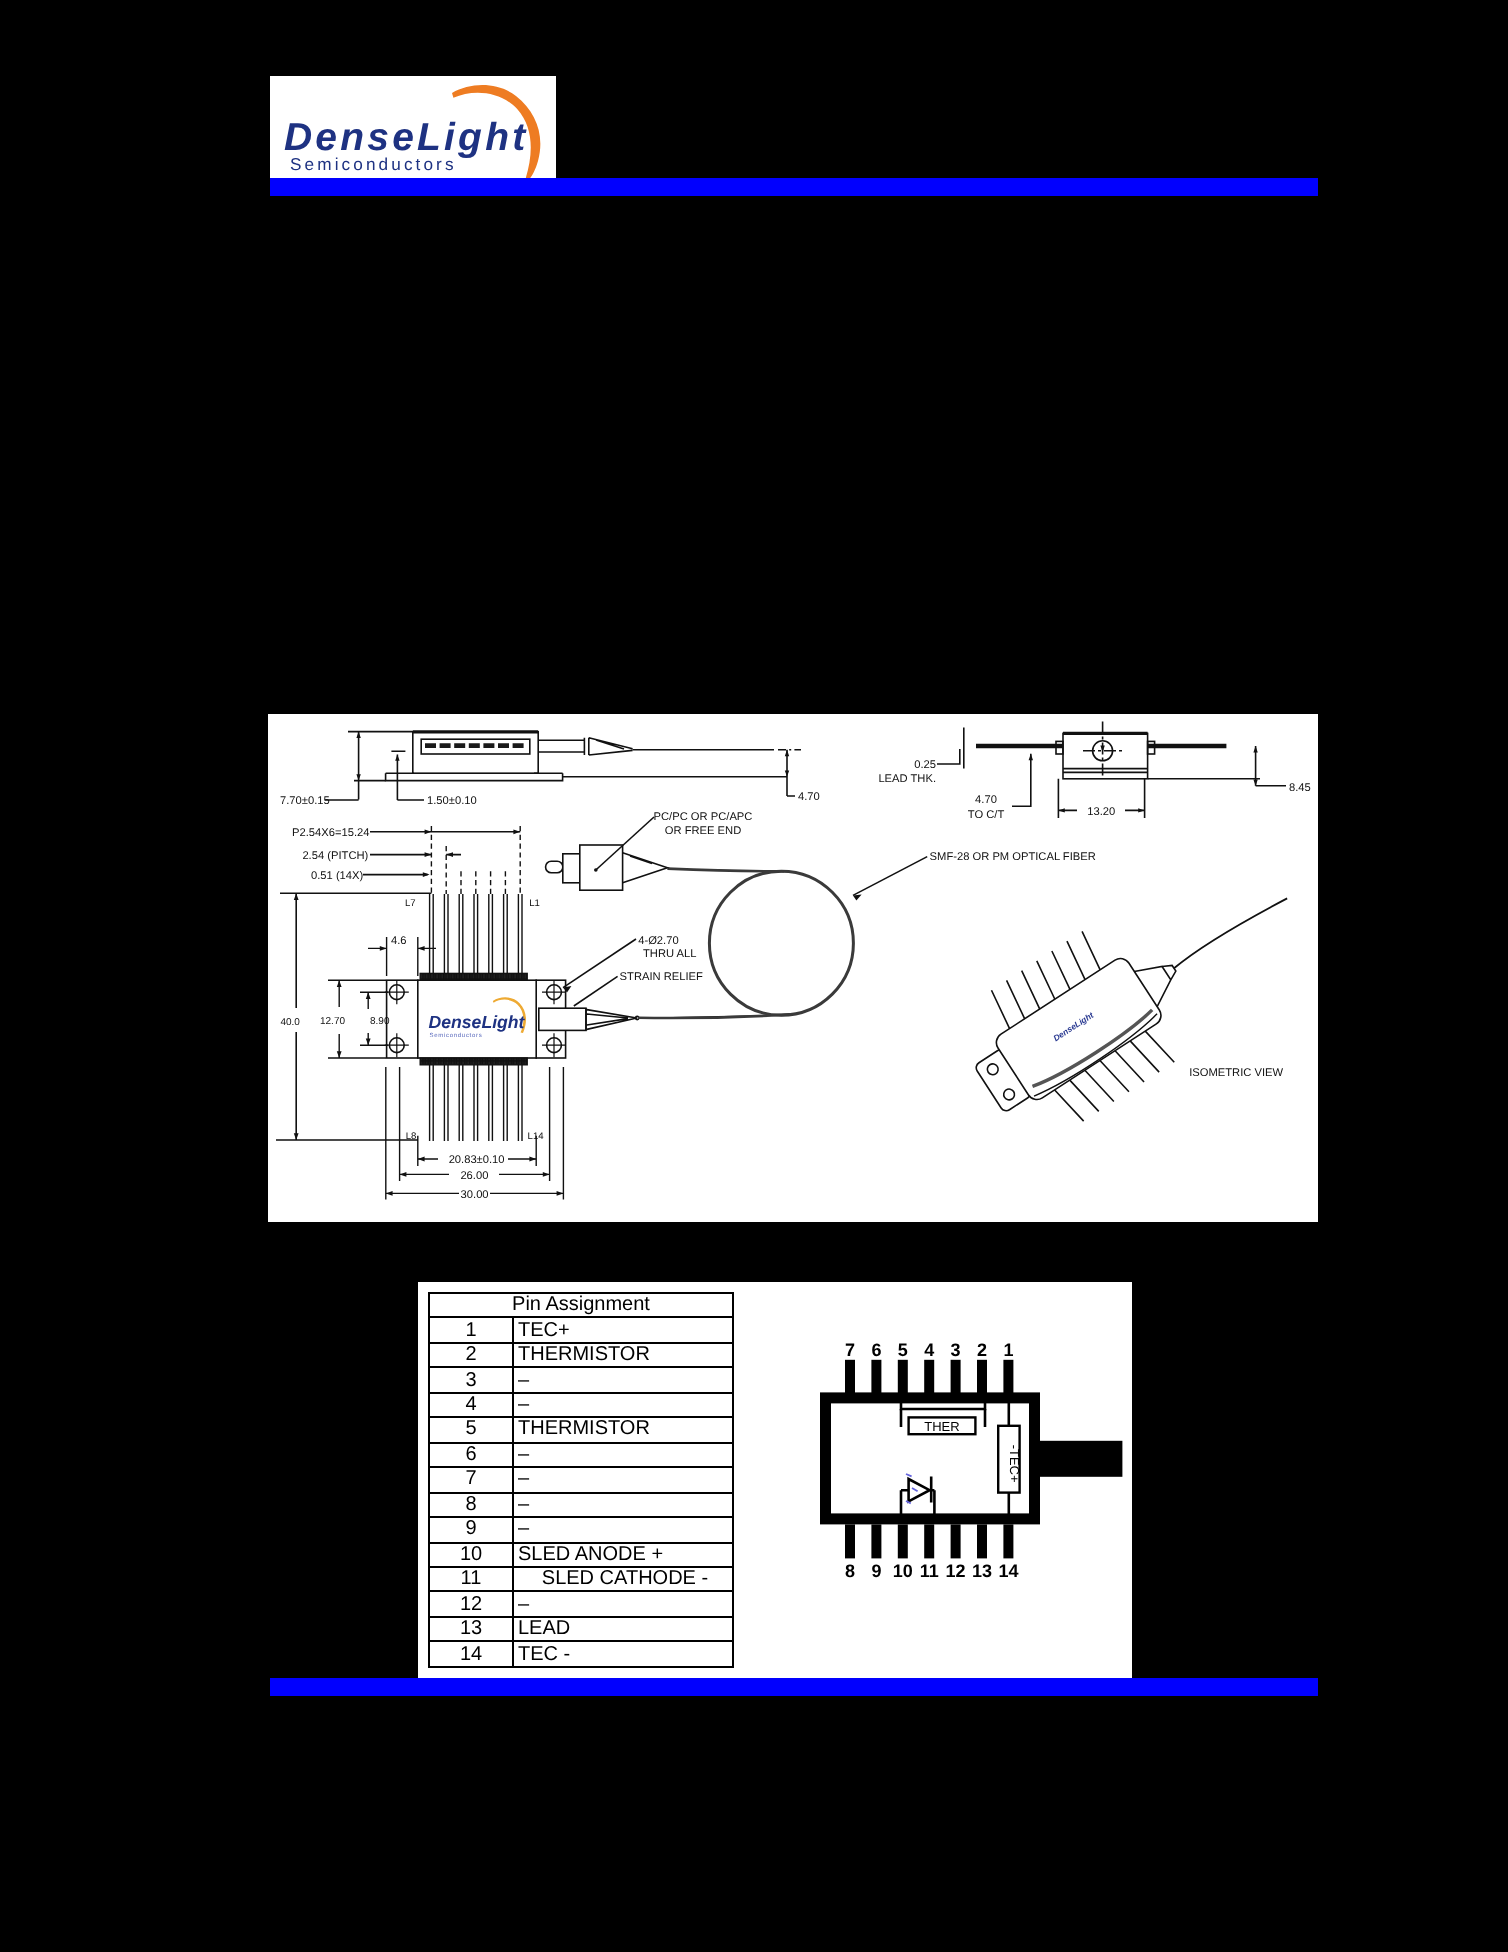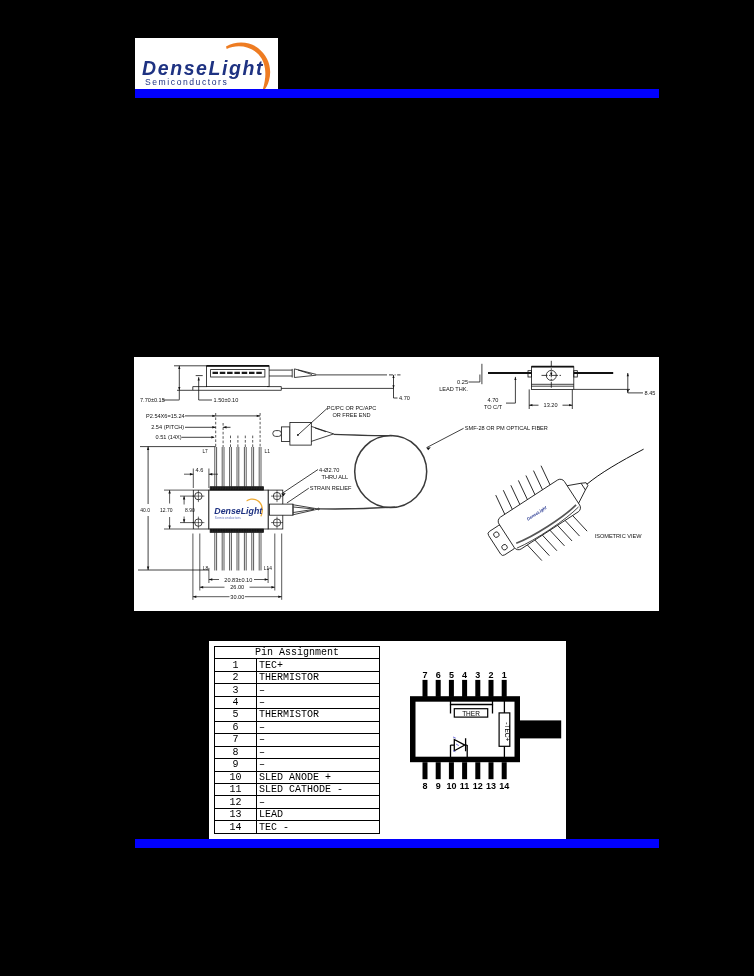--- a/index.html
+++ b/index.html
@@ -232,21 +232,21 @@
 <text x="26" y="13" font-size="4.2" font-weight="bold" font-style="italic" fill="#2a3a92" stroke="none">DenseLight</text>
 </g>
 
 <text x="460.6" y="181">ISOMETRIC VIEW</text>
 </g>
 </svg>
 </div>
 
 <div class="abs" style="left:209px;top:641px;width:357px;height:198px;background:#fff;">
 
-<table style="position:absolute;left:5px;top:5px;width:166px;height:188px;border-collapse:collapse;font-size:10px;color:#000;table-layout:fixed;font-family:Liberation Mono, monospace;" cellspacing="0">
+<table style="position:absolute;left:5px;top:5px;width:153px;height:188px;border-collapse:collapse;font-size:10px;color:#000;table-layout:fixed;" cellspacing="0">
 <colgroup>
         <col style="width:42px">
         <col>
       </colgroup>
 <tbody>
         <tr>
           <td colspan="2" style="border:1.5px solid #000;text-align:center;padding:0;">Pin Assignment</td>
         </tr>
 <tr>
           <td style="border:1.5px solid #000;width:41px;text-align:center;padding:0;">1</td>
@@ -283,21 +283,21 @@
 <tr>
           <td style="border:1.5px solid #000;text-align:center;padding:0;">9</td>
           <td style="border:1.5px solid #000;padding:0 0 0 2px;">–</td>
         </tr>
 <tr>
           <td style="border:1.5px solid #000;text-align:center;padding:0;">10</td>
           <td style="border:1.5px solid #000;padding:0 0 0 2px;">SLED ANODE +</td>
         </tr>
 <tr>
           <td style="border:1.5px solid #000;text-align:center;padding:0;">11</td>
-          <td style="border:1.5px solid #000;padding:0 0 0 2px;">SLED CATHODE -</td>
+          <td style="border:1.5px solid #000;padding:0 0 0 2px;text-align:center;">SLED CATHODE -</td>
         </tr>
 <tr>
           <td style="border:1.5px solid #000;text-align:center;padding:0;">12</td>
           <td style="border:1.5px solid #000;padding:0 0 0 2px;">–</td>
         </tr>
 <tr>
           <td style="border:1.5px solid #000;text-align:center;padding:0;">13</td>
           <td style="border:1.5px solid #000;padding:0 0 0 2px;">LEAD</td>
         </tr>
 <tr>

